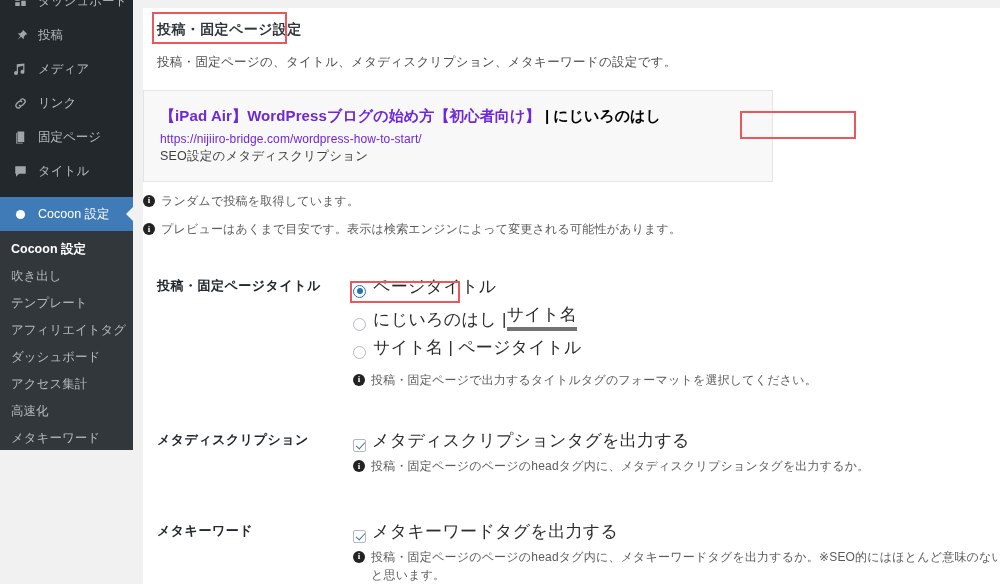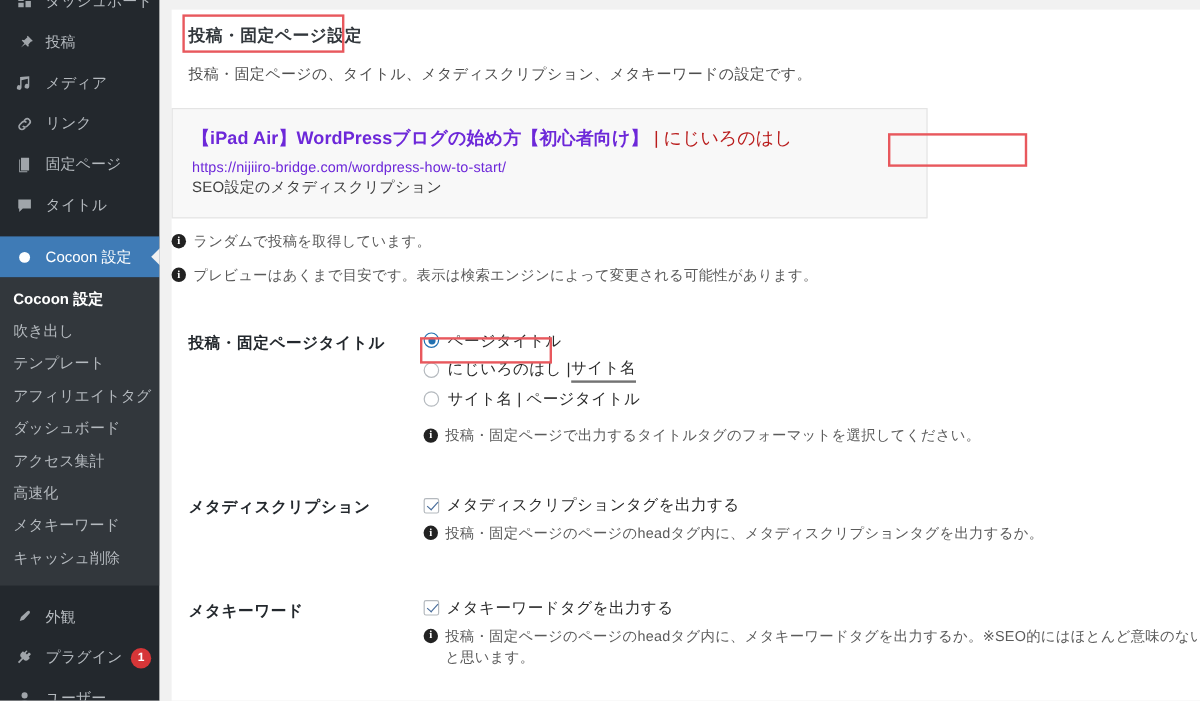--- a/index.html
+++ b/index.html
@@ -6,21 +6,21 @@
   html, body {
     width: 1000px; height: 584px;
     overflow: hidden;
     background: #f1f1f1;
     font-family: "Liberation Sans", "DejaVu Sans", sans-serif;
   }
   .screen { position: relative; width: 1000px; height: 584px; display: flex; }
 
   
   .sidebar {
-    width: 133px; height: 584px;
+    width: 133px; height: 450px;
     background: #23282d;
     flex: 0 0 133px;
     position: relative;
     overflow: hidden;
   }
   .menu-item {
     display: flex; align-items: center;
     height: 34px;
     padding: 0 0 0 11px;
     color: #b4b9be;
@@ -129,23 +129,23 @@
   }
   .preview-title {
     color: #6d28d9;
     font-size: 15px;
     font-weight: bold;
     letter-spacing: 0.1px;
     line-height: 1.5;
     display: inline-block;
   }
   .preview-sitename {
-    color: #b91c1c;
+    color: #000000;
     font-size: 15px;
-    font-weight: normal;
+    font-weight: bold;
   }
   .preview-url {
     color: #6d28d9;
     font-size: 12px;
     margin-top: 4px;
     letter-spacing: 0.1px;
   }
   .preview-desc {
     color: #3f3f3f;
     font-size: 12.5px;
@@ -168,22 +168,22 @@
     width: 12px; height: 12px; border-radius: 50%;
     background: #222; color: #fff;
     font-size: 9px; font-weight: bold;
     font-family: "Liberation Serif", serif;
     margin-right: 6px; margin-top: 3px;
     line-height: 1;
   }
 
   
   .opt {
-    display: flex; align-items: center;
-    font-size: 13px;
+    display: flex; align-items: flex-end;
+    font-size: 17px;
     color: #2b2b2b;
     margin-bottom: 5px;
     letter-spacing: 0.3px;
     position: relative;
     width: fit-content;
   }
   .radio {
     width: 13px; height: 13px;
     border-radius: 50%;
     border: 1px solid #b4b9be;
@@ -212,21 +212,21 @@
   .chk.checked::after {
     content: "";
     position: absolute;
     left: 4px; top: 0px;
     width: 4px; height: 8px;
     border: solid #4a6e9c;
     border-width: 0 1.6px 1.6px 0;
     transform: rotate(42deg);
   }
   .underline-red {
-    border-bottom: 2px solid #737373;
+    border-bottom: 4px solid #737373;
     padding-bottom: 1px;
   }
 
   
   .anno {
     position: absolute;
     border: 2px solid #e8585d;
     pointer-events: none;
     z-index: 20;
   }

